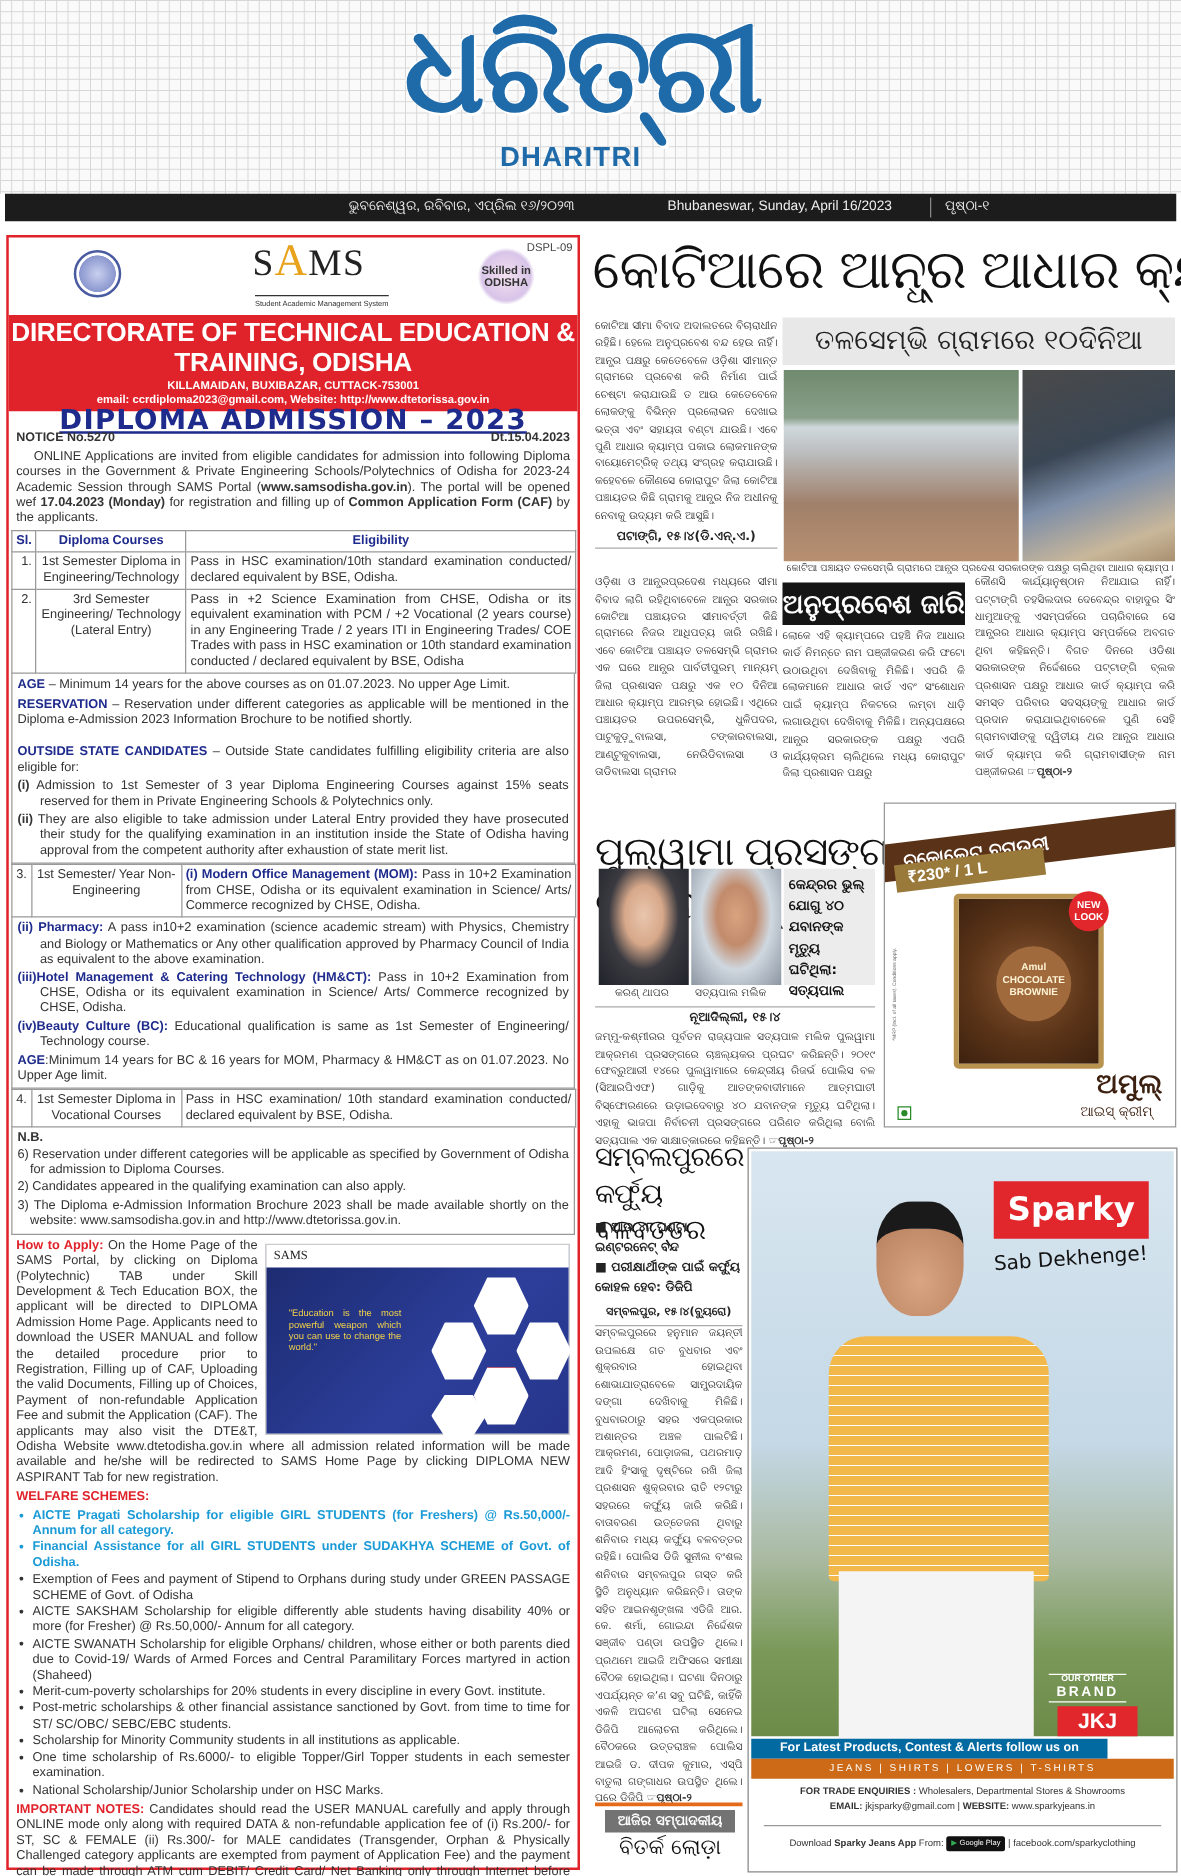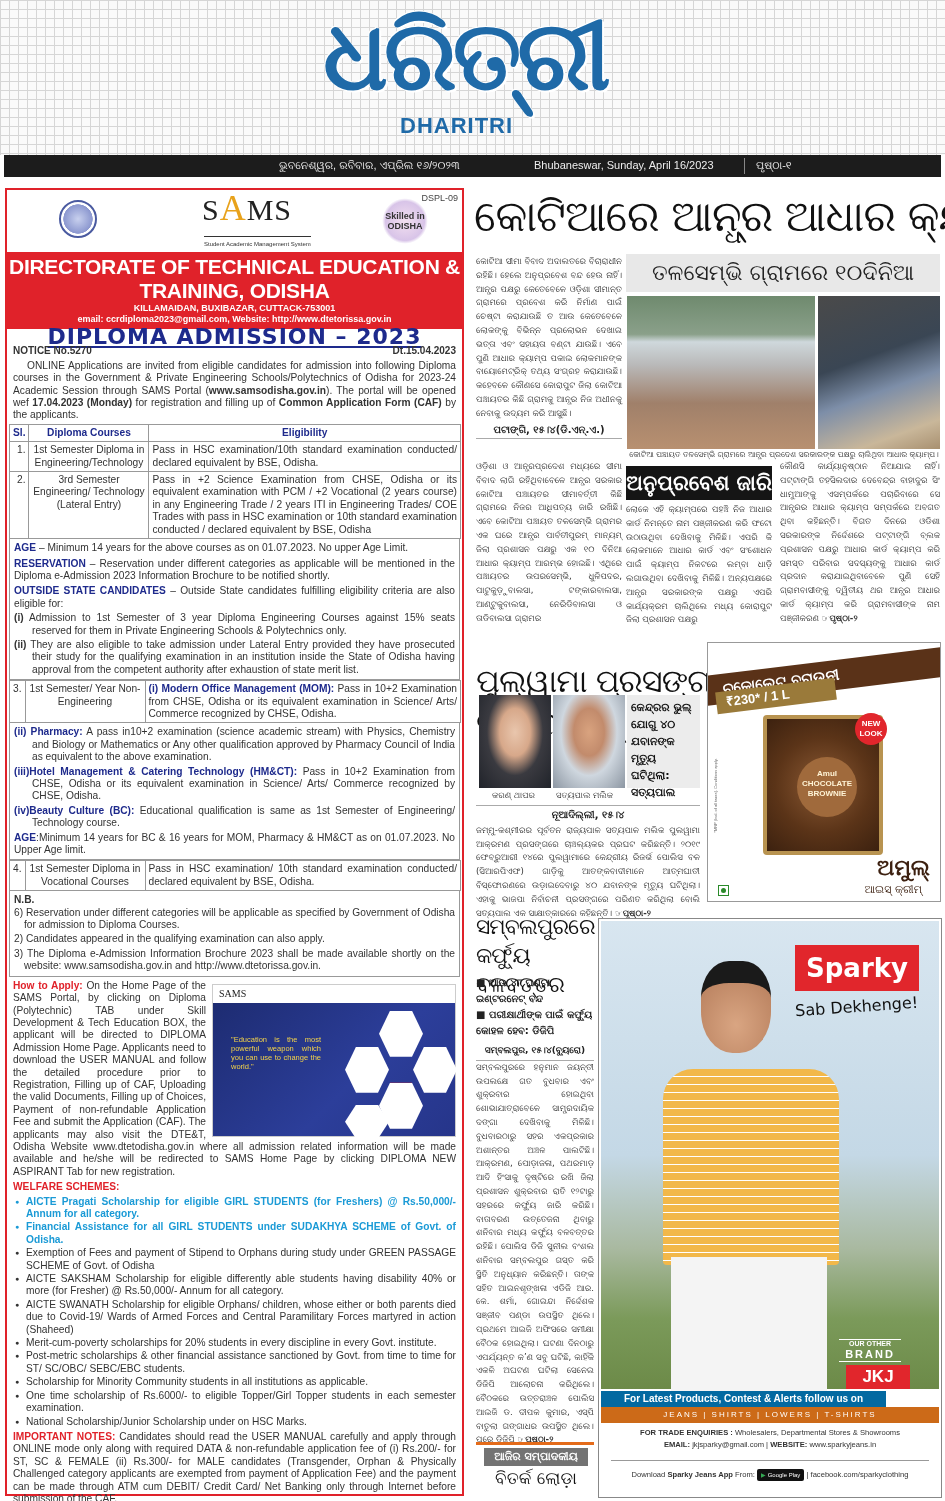--- a/index.html
+++ b/index.html
@@ -153,21 +153,21 @@
     <tr>
       <td class="sl">2.</td>
       <td class="course">3rd Semester Engineering/ Technology (Lateral Entry)</td>
       <td style="text-align:justify">Pass in +2 Science Examination from CHSE, Odisha or its equivalent examination with PCM / +2 Vocational (2 years course) in any Engineering Trade / 2 years ITI in Engineering Trades/ COE Trades with pass in HSC examination or 10th standard examination conducted / declared equivalent by BSE, Odisha</td>
     </tr>
   </tbody>
     </table>
   <div class="boxrow">
     <div><span class="blue">AGE</span><span> – Minimum 14 years for the above courses as on 01.07.2023. No upper Age Limit.</span></div>
     <div style="margin-top:3px"><span class="blue">RESERVATION</span><span> – Reservation under different categories as applicable will be mentioned in the Diploma e-Admission 2023 Information Brochure to be notified shortly.</span></div>
-    <div style="margin-top:3px"><span class="blue">OUTSIDE STATE CANDIDATES</span><span> – Outside State candidates fulfilling eligibility criteria are also eligible for:</span></div>
+    <div style="margin-top:14px"><span class="blue">OUTSIDE STATE CANDIDATES</span><span> – Outside State candidates fulfilling eligibility criteria are also eligible for:</span></div>
     <div class="subitem" style="margin-top:2px"><b>(i)</b> <span>Admission to 1st Semester of 3 year Diploma Engineering Courses against 15% seats reserved for them in Private Engineering Schools &amp; Polytechnics only.</span></div>
     <div class="subitem" style="margin-top:2px"><b>(ii)</b> <span>They are also eligible to take admission under Lateral Entry provided they have prosecuted their study for the qualifying examination in an institution inside the State of Odisha having approval from the competent authority after exhaustion of state merit list.</span></div>
   </div>
   <table class="elig">
     <tbody>
         <tr>
       <td class="sl">3.</td>
       <td class="course">1st Semester/ Year Non-Engineering</td>
       <td style="text-align:justify;border-right:1px solid #999"><span class="blue">(i)</span> <span class="blue">Modern Office Management (MOM):</span><span> Pass in 10+2 Examination from CHSE, Odisha or its equivalent examination in Science/ Arts/ Commerce recognized by CHSE, Odisha.</span></td>
     </tr>

